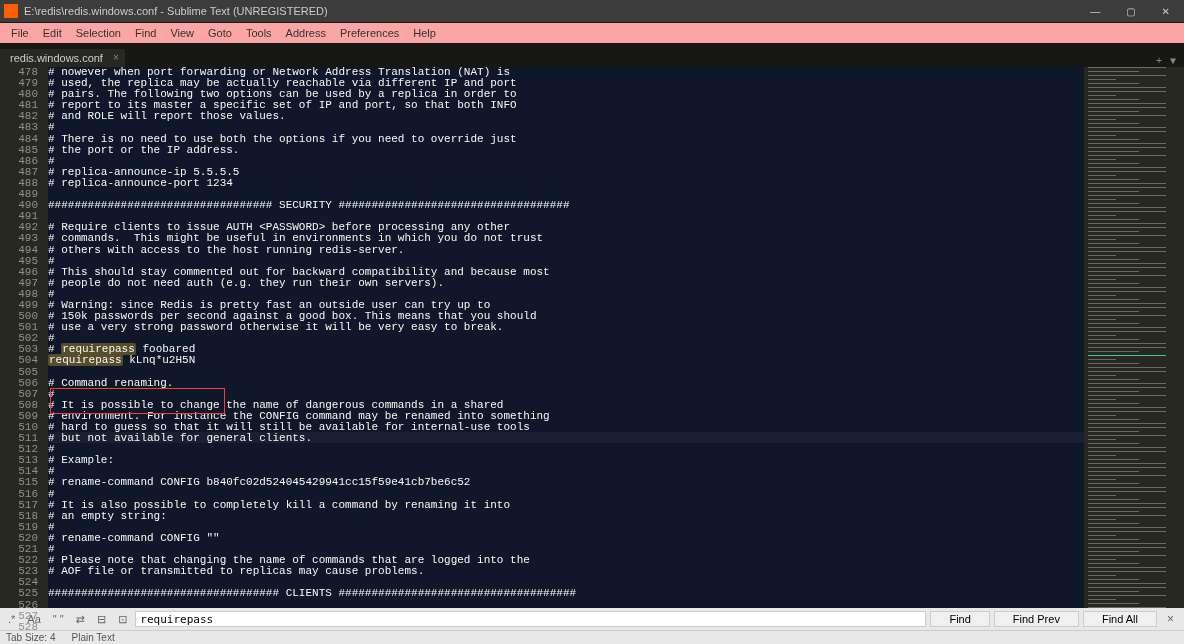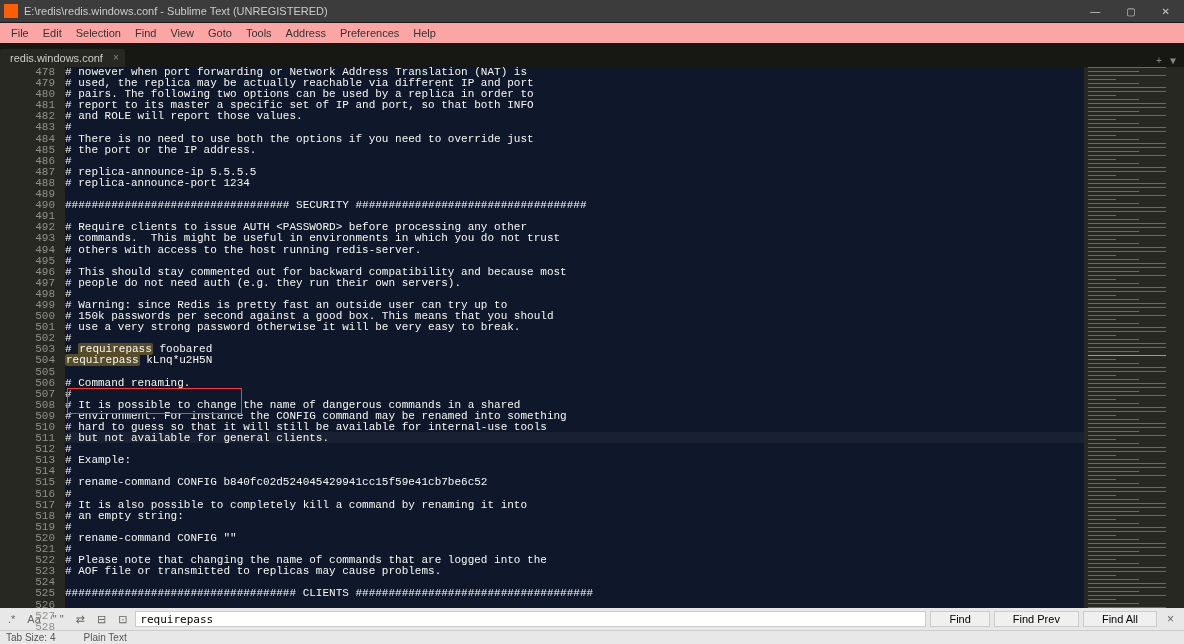--- a/index.html
+++ b/index.html
@@ -88,21 +88,20 @@
       display: flex;
       gap: 8px;
       padding-right: 8px;
       color: #888;
       font-size: 10px;
     }
     .editor-area {
       display: flex;
       height: calc(644px - 23px - 20px - 24px - 22px - 14px);
       position: relative;
-      margin-left: 17px;
     }
     .gutter {
       width: 48px;
       background: #272822;
       color: #90908a;
       text-align: right;
       padding-right: 10px;
       font-size: 11px;
       line-height: 11.1px;
       white-space: pre;
@@ -202,21 +201,21 @@
       background: #e8e8e8;
       display: flex;
       align-items: center;
       padding: 0 6px;
       font-family: "Segoe UI", Tahoma, sans-serif;
       font-size: 10px;
       color: #555;
       border-top: 1px solid #ccc;
     }
     .status-left { flex: 1; display: flex; align-items: center; gap: 4px; }
-    .status-right { display: flex; gap: 28px; justify-content: space-between; }
+    .status-right { display: flex; gap: 16px; justify-content: space-between; }
     .checkbox {
       width: 10px; height: 10px; border: 1px solid #999; display: inline-block;
     }
   </style>
 </head>
 <body>
 
 <div class="title-bar">
   <span class="title-bar-icon"></span>
   <span class="title-text">E:\redis\redis.windows.conf - Sublime Text (UNREGISTERED)</span>

